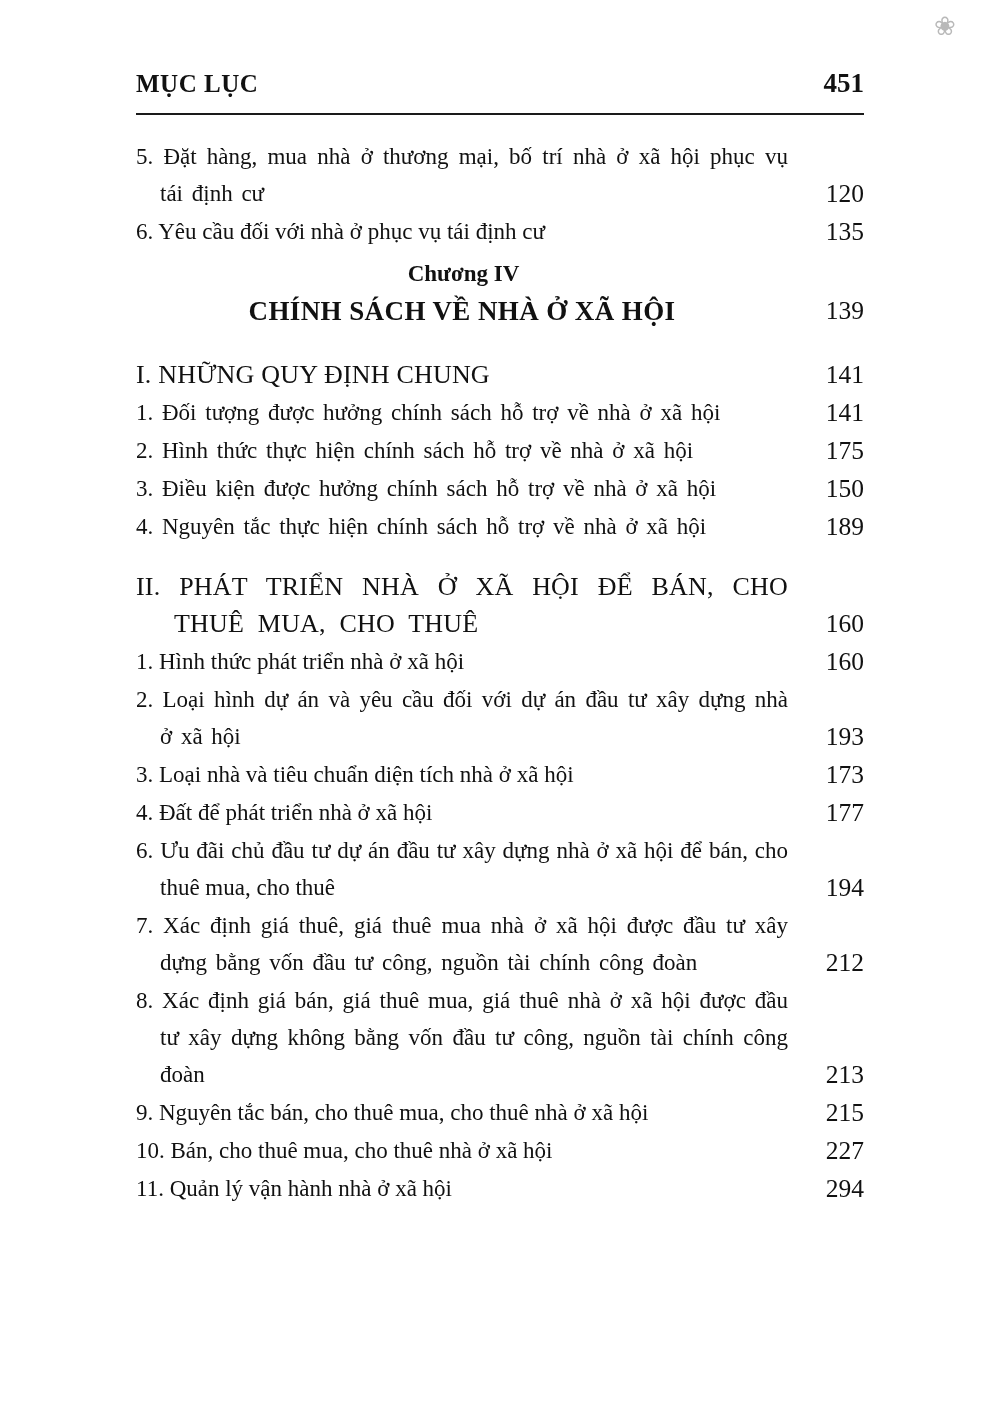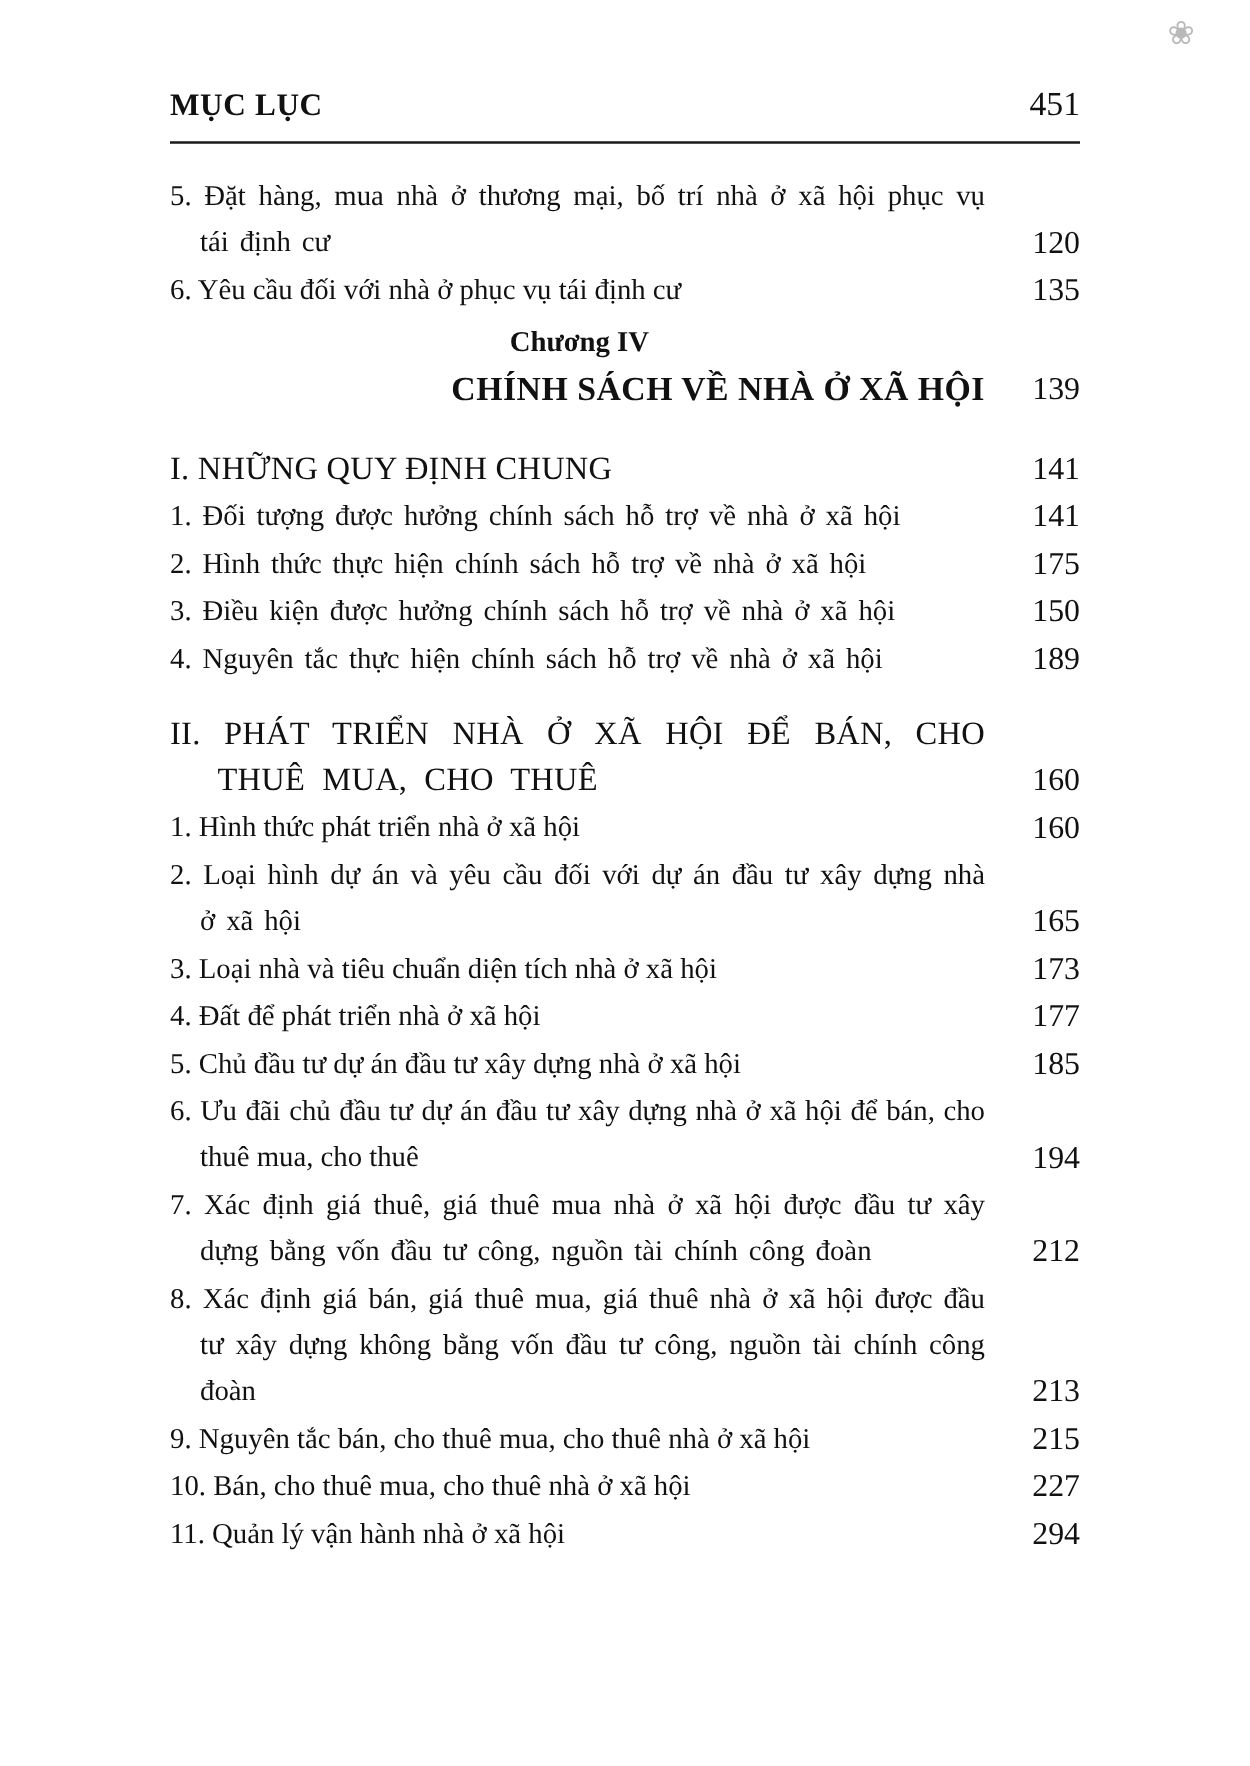--- a/index.html
+++ b/index.html
@@ -51,21 +51,21 @@
     align-items: baseline;
     font-family: "Liberation Serif", "DejaVu Serif", serif;
   }
   .running-head .rh-title {
     font-size: 25px;
     letter-spacing: 0.5px;
     font-weight: 700;
   }
   .running-head .rh-page {
     font-size: 27px;
-    font-weight: 400;
+    font-weight: 700;
   }
   .rule {
     position: absolute;
     left: 136px;
     top: 113px;
     width: 728px;
     height: 2px;
     background: #1a1a1a;
   }
 
@@ -137,21 +137,21 @@
     line-height: 36px;
     width: 655px;
   }
   .chapter-row {
     display: flex;
     align-items: flex-end;
     justify-content: space-between;
   }
   .chapter-row .chap-title {
     width: 655px;
-    text-align: right;
+    text-align: center;
     font-size: 27px;
     font-weight: 700;
     line-height: 38px;
     letter-spacing: 0.4px;
   }
   .chapter-row .pg {
     font-size: 25.5px;
     line-height: 38px;
     min-width: 58px;
     text-align: right;
@@ -223,37 +223,33 @@
       <div class="pg">160</div>
     </div>
 
     <div class="entry lvl2">
       <div class="text">1. Hình thức phát triển nhà ở xã hội</div>
       <div class="pg">160</div>
     </div>
 
     <div class="entry lvl2 justified">
       <div class="text spaced">2. Loại hình dự án và yêu cầu đối với dự án đầu tư xây dựng nhà ở xã hội</div>
-      <div class="pg">165</div>
+      <div class="pg">193</div>
     </div>
 
     <div class="entry lvl2">
       <div class="text">3. Loại nhà và tiêu chuẩn diện tích nhà ở xã hội</div>
       <div class="pg">173</div>
     </div>
 
     <div class="entry lvl2">
       <div class="text">4. Đất để phát triển nhà ở xã hội</div>
       <div class="pg">177</div>
     </div>
 
-    <div class="entry lvl2">
-      <div class="text">5. Chủ đầu tư dự án đầu tư xây dựng nhà ở xã hội</div>
-      <div class="pg">185</div>
-    </div>
 
     <div class="entry lvl2 justified wide">
       <div class="text">6. Ưu đãi chủ đầu tư dự án đầu tư xây dựng nhà ở xã hội để bán, cho thuê mua, cho thuê</div>
       <div class="pg">194</div>
     </div>
 
     <div class="entry lvl2 justified wide">
       <div class="text spaced">7. Xác định giá thuê, giá thuê mua nhà ở xã hội được đầu tư xây dựng bằng vốn đầu tư công, nguồn tài chính công đoàn</div>
       <div class="pg">212</div>
     </div>

